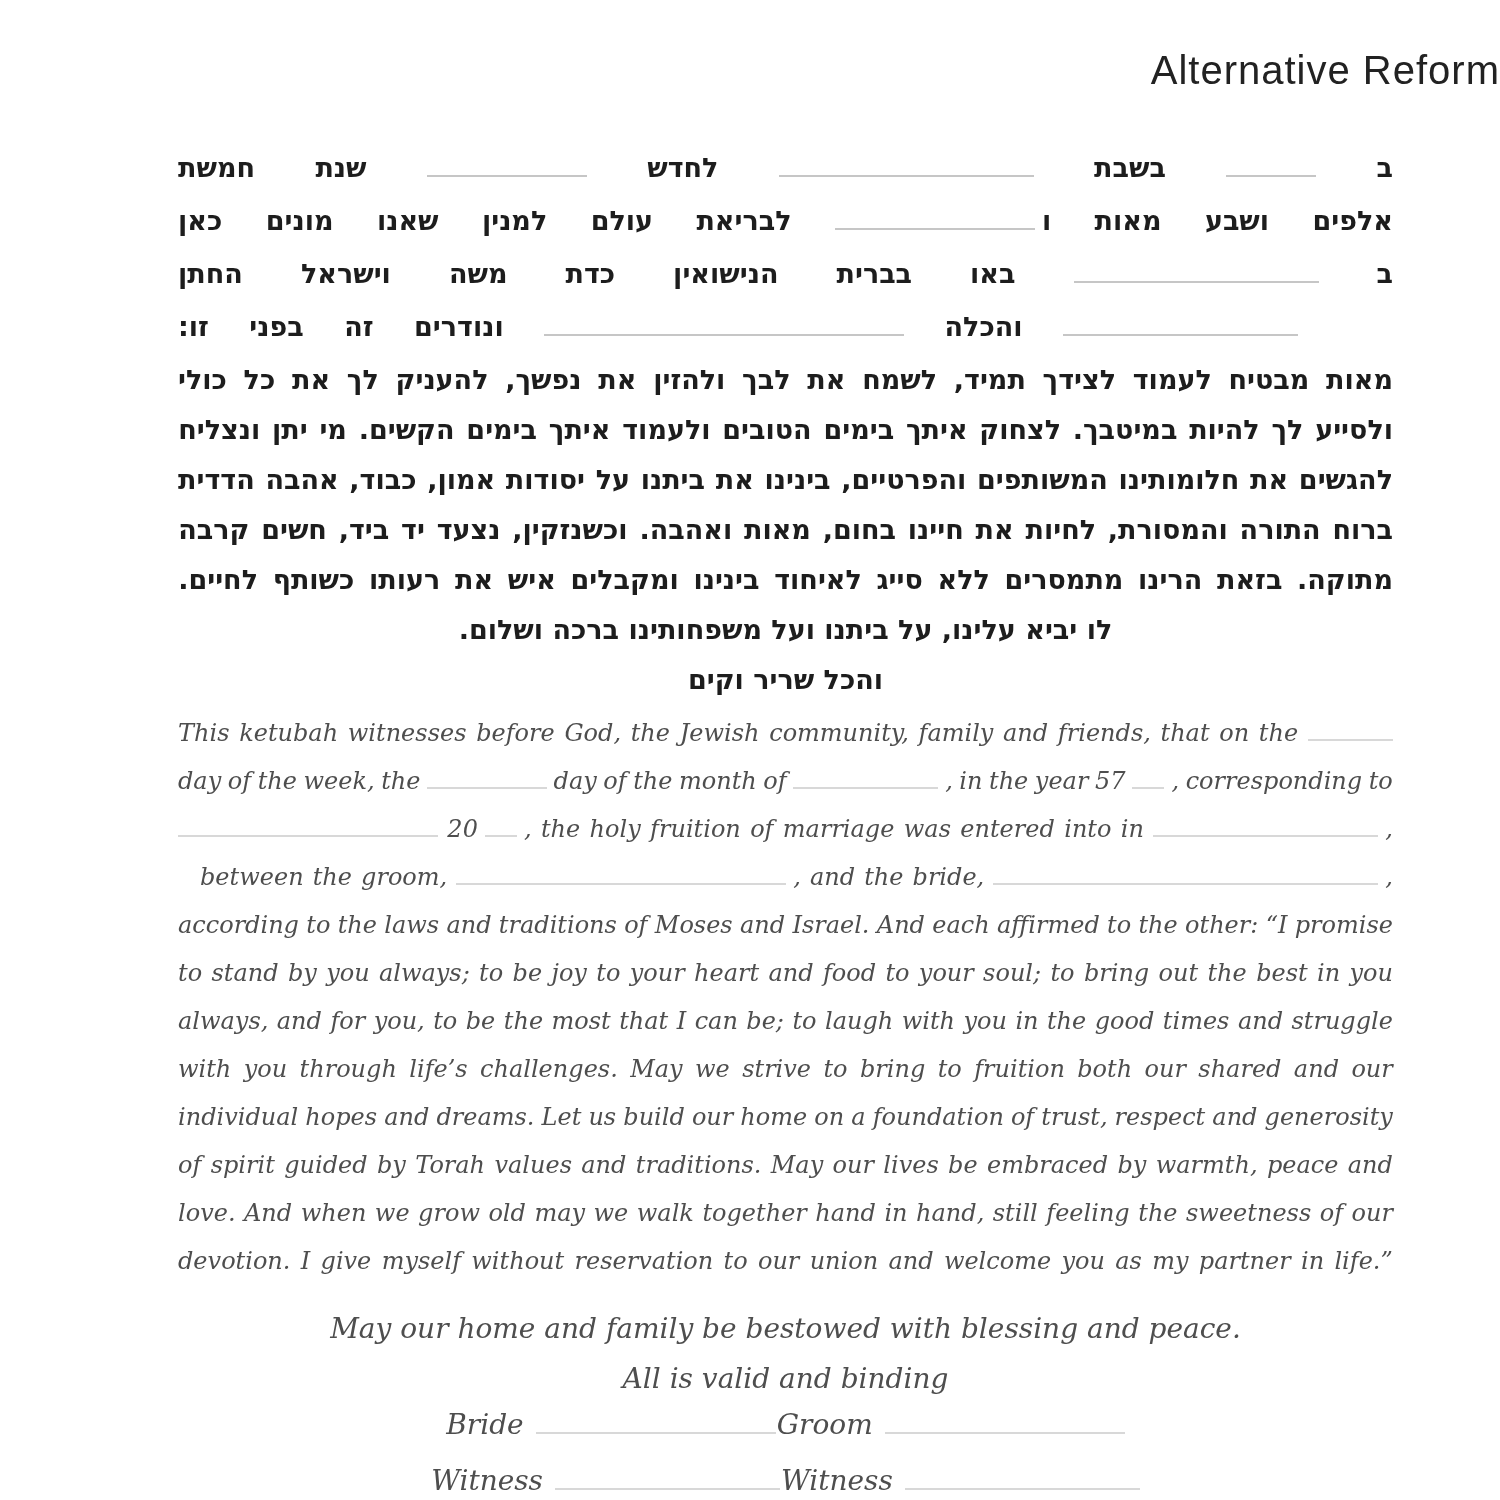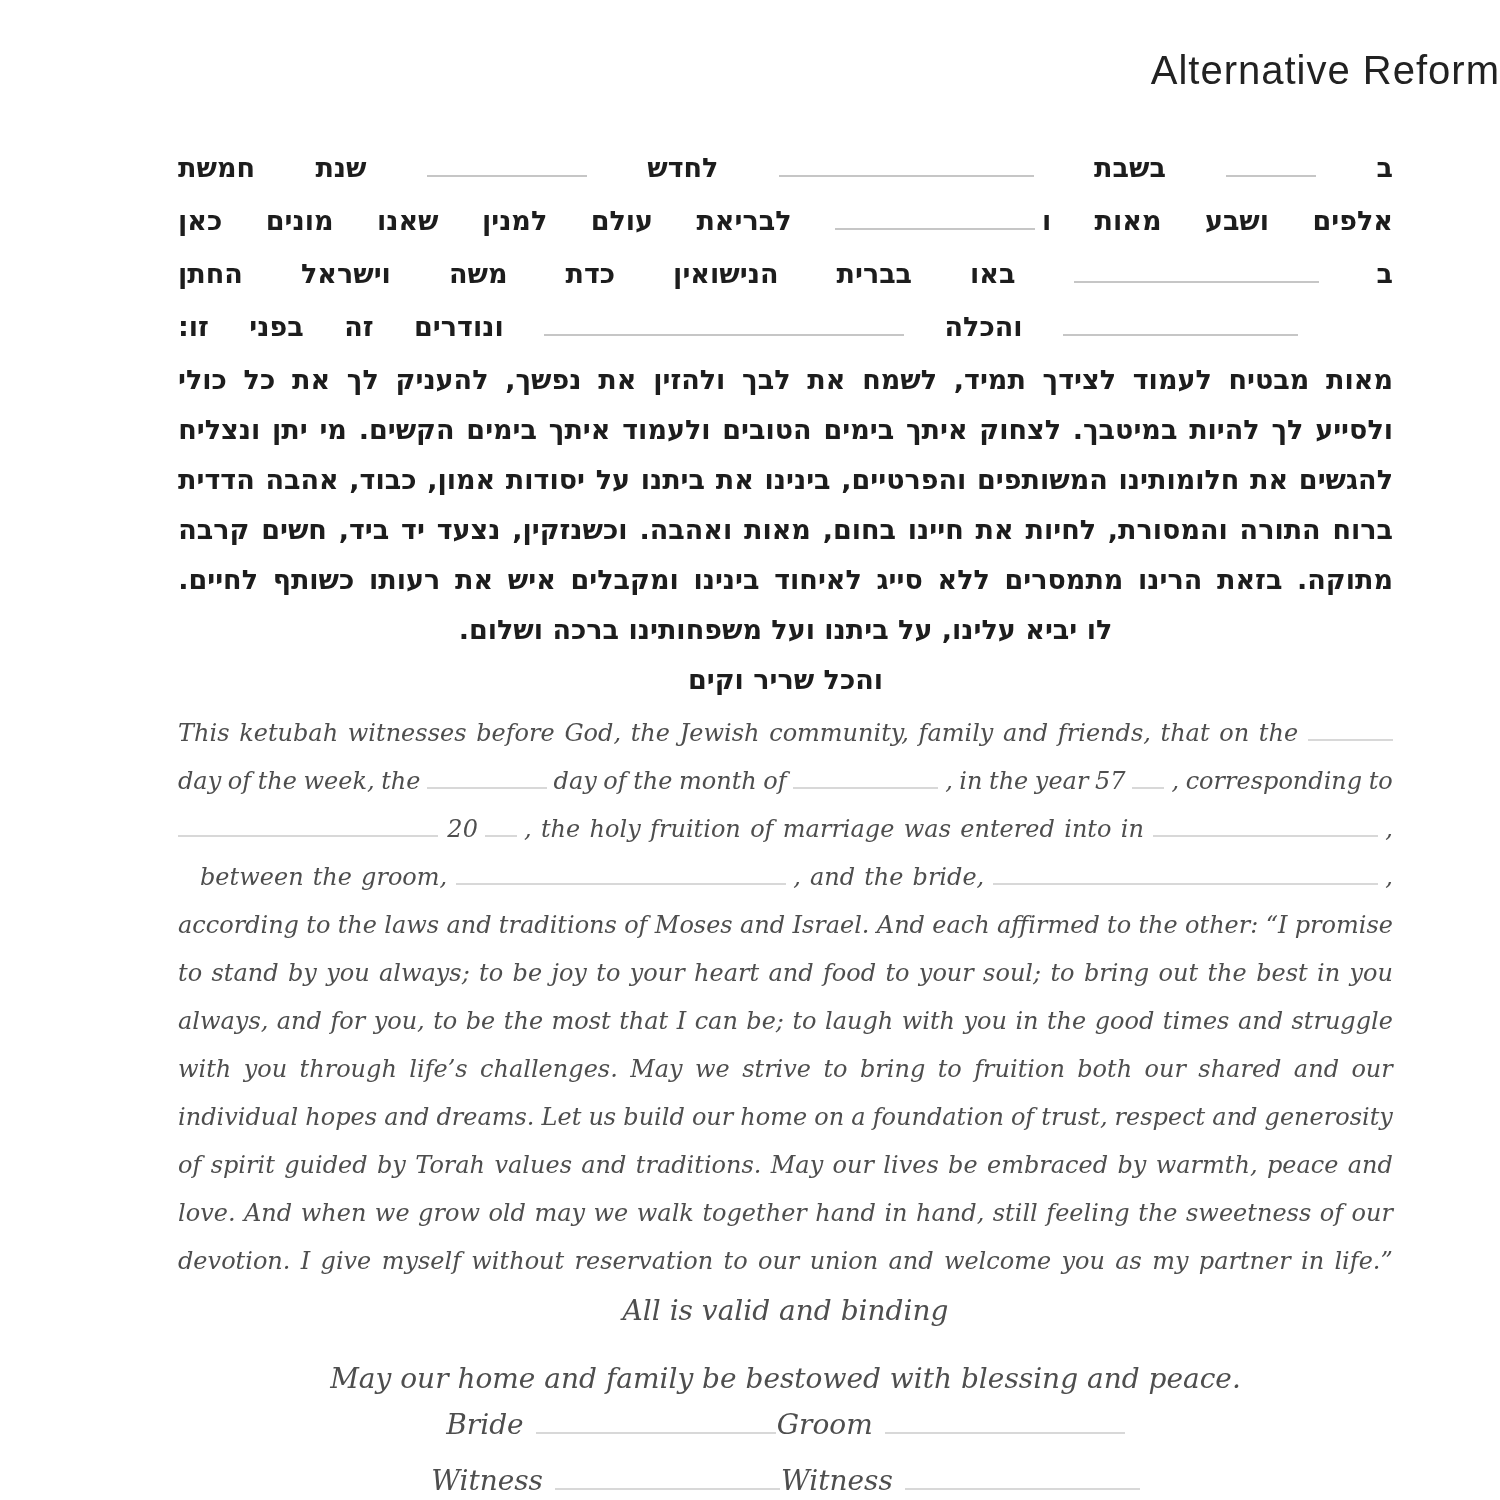--- a/index.html
+++ b/index.html
@@ -594,22 +594,22 @@
             <span class="w">welcome</span>
             <span class="w">you</span>
             <span class="w">as</span>
             <span class="w">my</span>
             <span class="w">partner</span>
             <span class="w">in</span>
             <span class="w">life.”</span>
           </div>
       </div>
 
+      <div class="center-en bless">May our home and family be bestowed with blessing and peace.</div>
       <div class="center-en closing">All is valid and binding</div>
-      <div class="center-en bless">May our home and family be bestowed with blessing and peace.</div>
     </div>
 
     <div>
       <div class="sigrow first">
           <span class="seg">
             <span>Bride</span>
             <span class="blank" style="width: 240px;"></span>
           </span>
           <span class="seg">
             <span>Groom</span>

